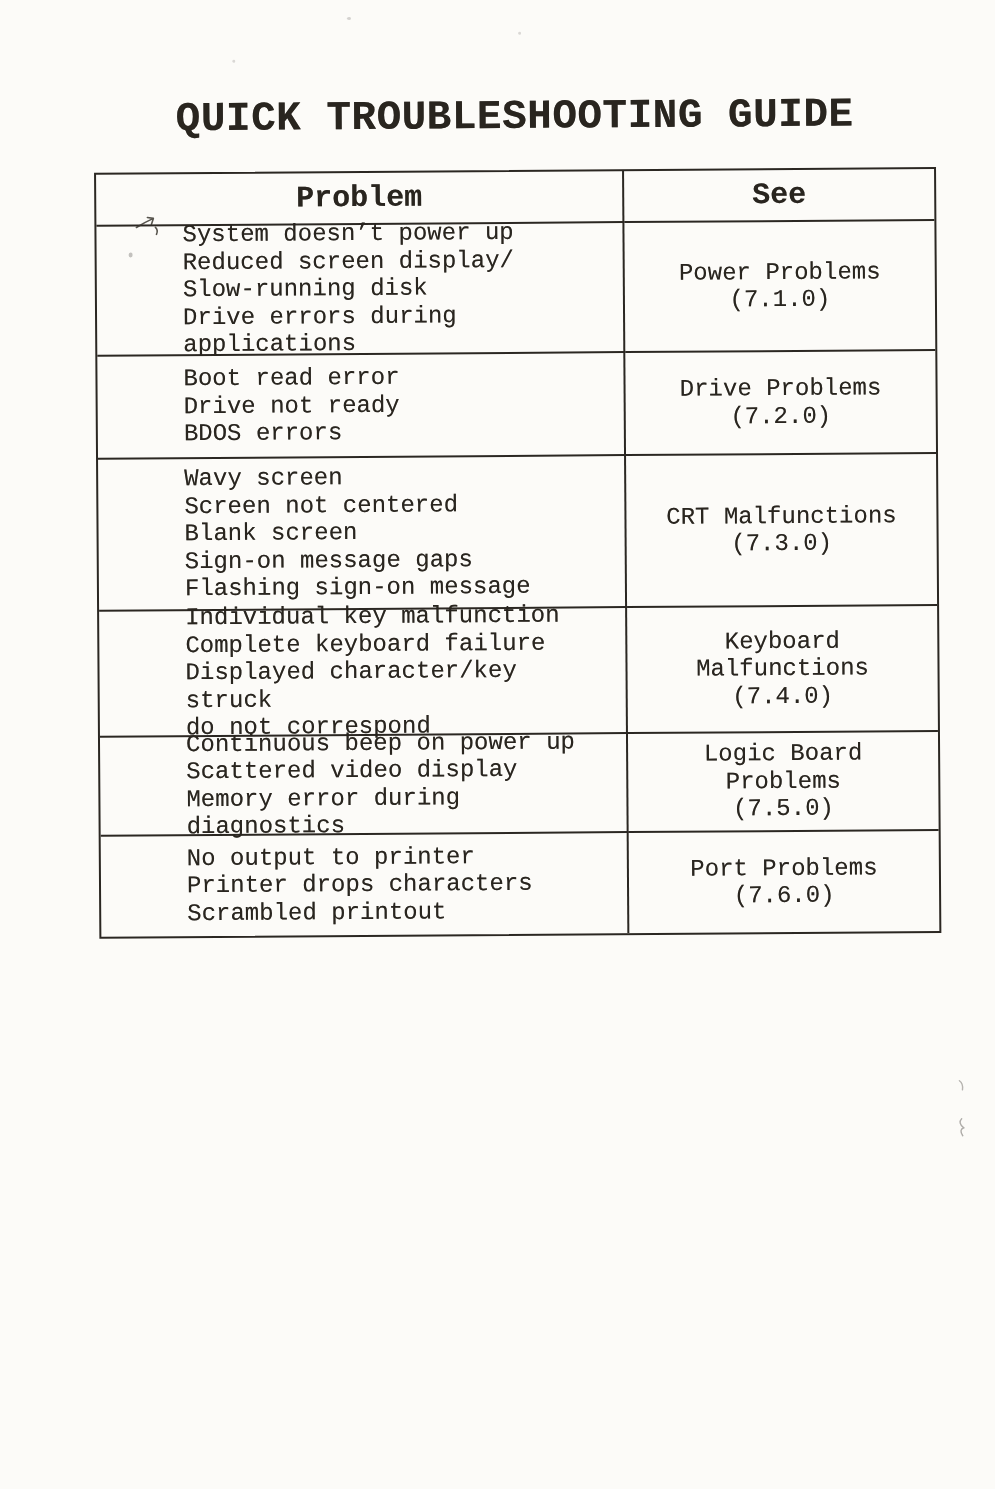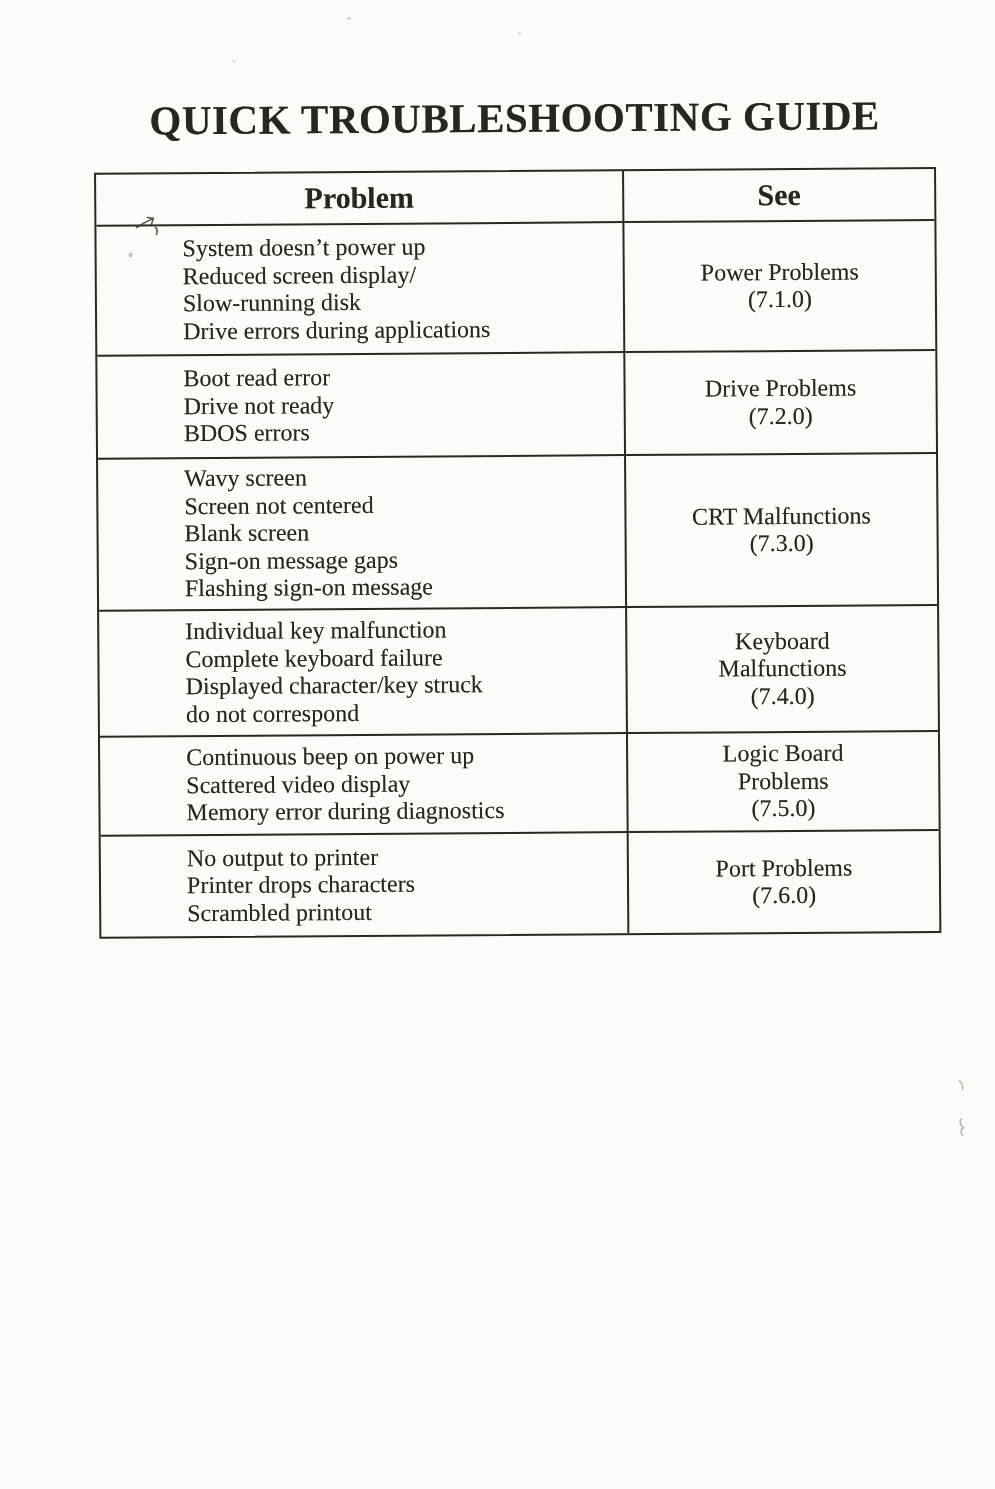--- a/index.html
+++ b/index.html
@@ -7,21 +7,21 @@
     padding: 0;
     background: #e9e9e7;
   }
   .sheet {
     position: relative;
     width: 995px;
     height: 1489px;
     margin: 0 auto;
     background: var(--paper, #fcfbf8);
     overflow: hidden;
-    font-family: Liberation Serif, serif;
+    font-family: Liberation Mono, monospace;
     color: var(--ink, #29251f);
   }
   .content {
     position: absolute;
     inset: 0;
     transform: rotate(-0.4deg);
     transform-origin: 50% 40%;
   }
   .page-title {
     position: absolute;

